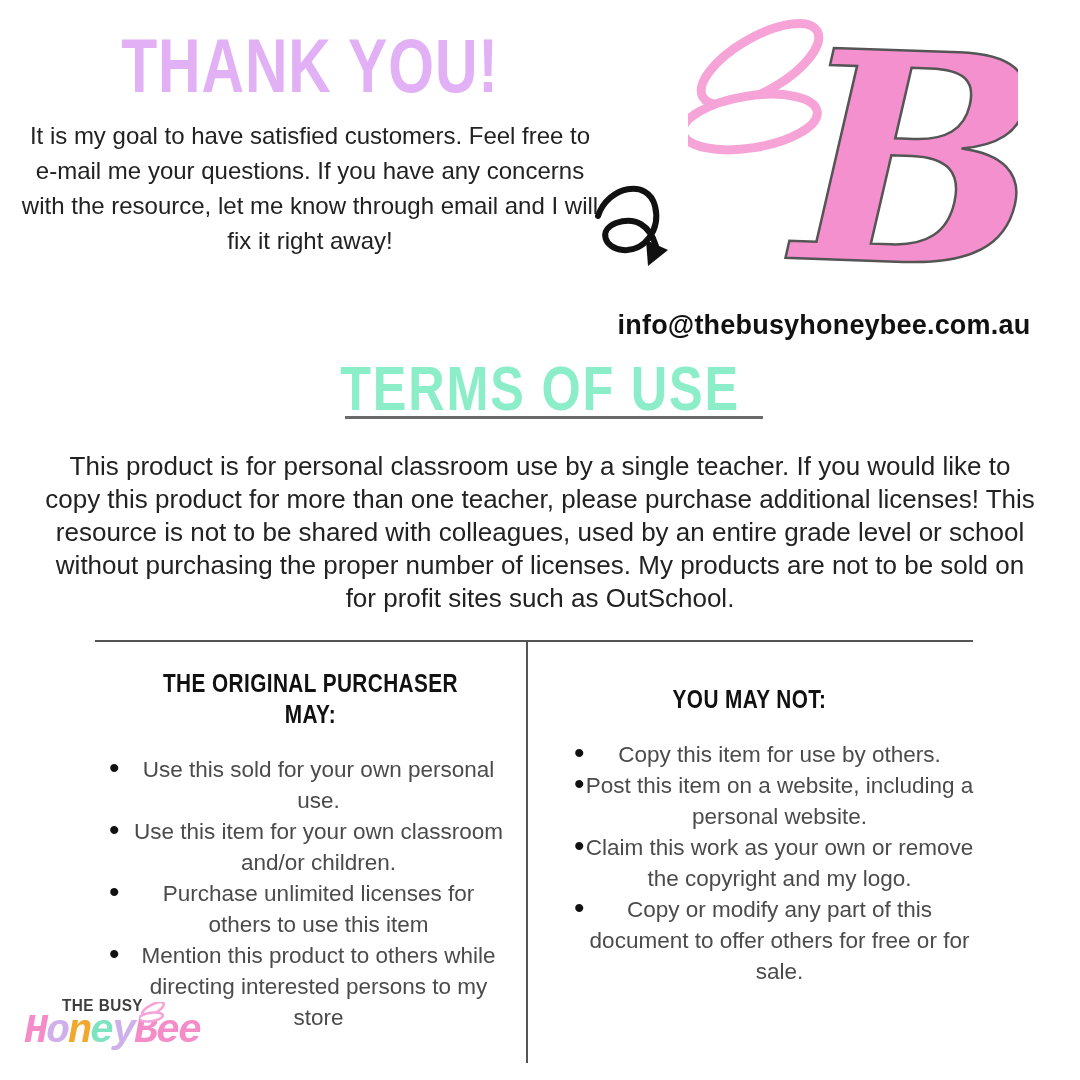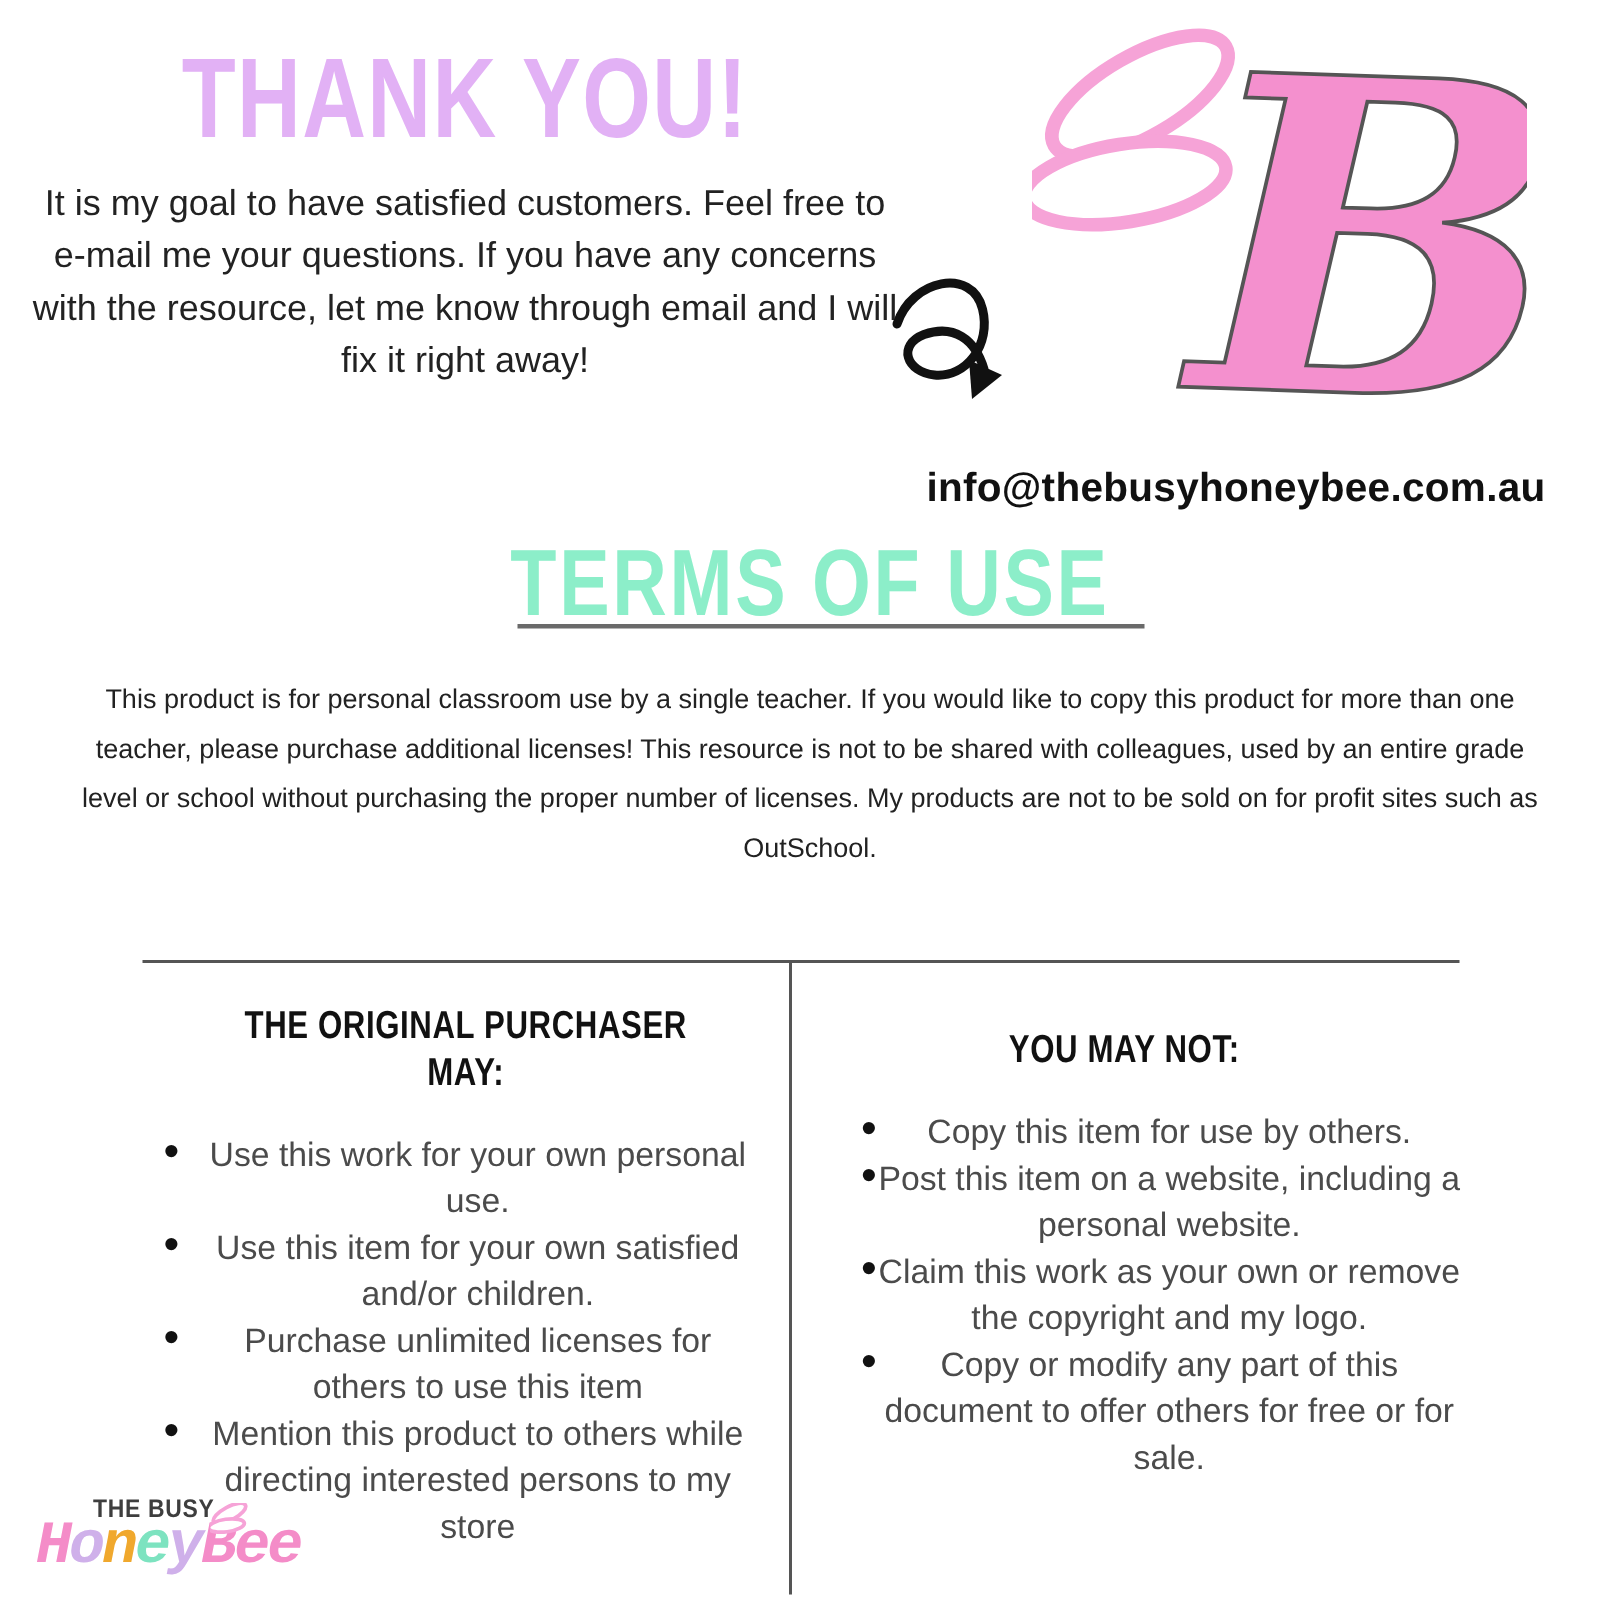--- a/index.html
+++ b/index.html
@@ -26,21 +26,21 @@
   
   .terms-head{position:absolute;left:0;top:352px;width:1080px;text-align:center;}
   .terms-head h2{
     margin:0;font-size:56px;font-weight:800;letter-spacing:2px;color:#8ceec9;
     transform:scale(.9,1.12);transform-origin:center top;
   }
   .underline{position:absolute;left:345px;top:64px;width:418px;height:3px;background:#6a6a6a;}
   
   .terms-body{
     position:absolute;left:45px;top:450px;width:990px;margin:0;text-align:center;
-    font-size:18px;line-height:33px;color:#222;
+    font-size:26px;line-height:33px;color:#222;
   }
   
   .hline{position:absolute;left:95px;top:640px;width:878px;height:2px;background:#555;}
   .vline{position:absolute;left:526px;top:641px;width:2px;height:422px;background:#555;}
   
   .col h3{
     margin:0;font-size:26px;font-weight:800;color:#111;text-align:center;
     letter-spacing:.5px;transform:scaleX(.8);transform-origin:center;
   }
   .col ul{list-style:none;margin:24px 0 0 0;padding:0;}
@@ -101,22 +101,22 @@
   </section>
 
   <p class="terms-body">This product is for personal classroom use by a single teacher. If you would like to copy this product for more than one teacher, please purchase additional licenses! This resource is not to be shared with colleagues, used by an entire grade level or school without purchasing the proper number of licenses. My products are not to be sold on for profit sites such as OutSchool.</p>
 
   <div class="hline"></div>
   <div class="vline"></div>
 
   <section class="col col-left">
     <h3>THE ORIGINAL PURCHASER MAY:</h3>
     <ul>
-        <li>Use this work for your own personal use.</li>
-        <li>Use this item for your own satisfied and/or children.</li>
+        <li>Use this sold for your own personal use.</li>
+        <li>Use this item for your own classroom and/or children.</li>
         <li>Purchase unlimited licenses for others to use this item</li>
         <li>Mention this product to others while directing interested persons to my store</li>
       </ul>
   </section>
 
   <section class="col col-right">
     <h3>YOU MAY NOT:</h3>
     <ul>
         <li>Copy this item for use by others.</li>
         <li>Post this item on a website, including a personal website.</li>

